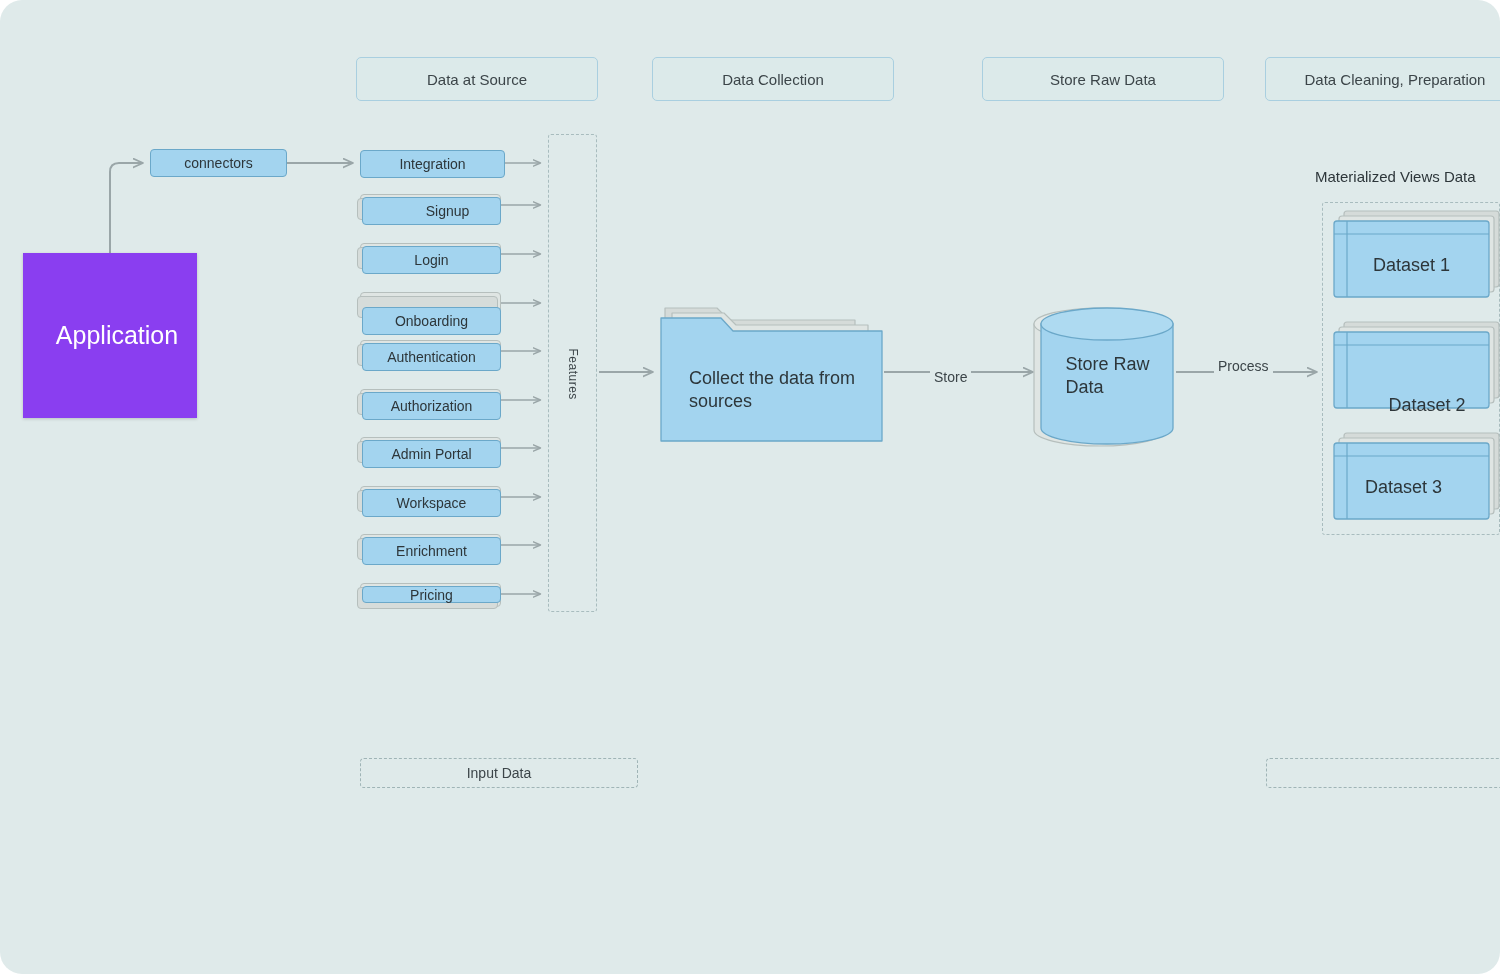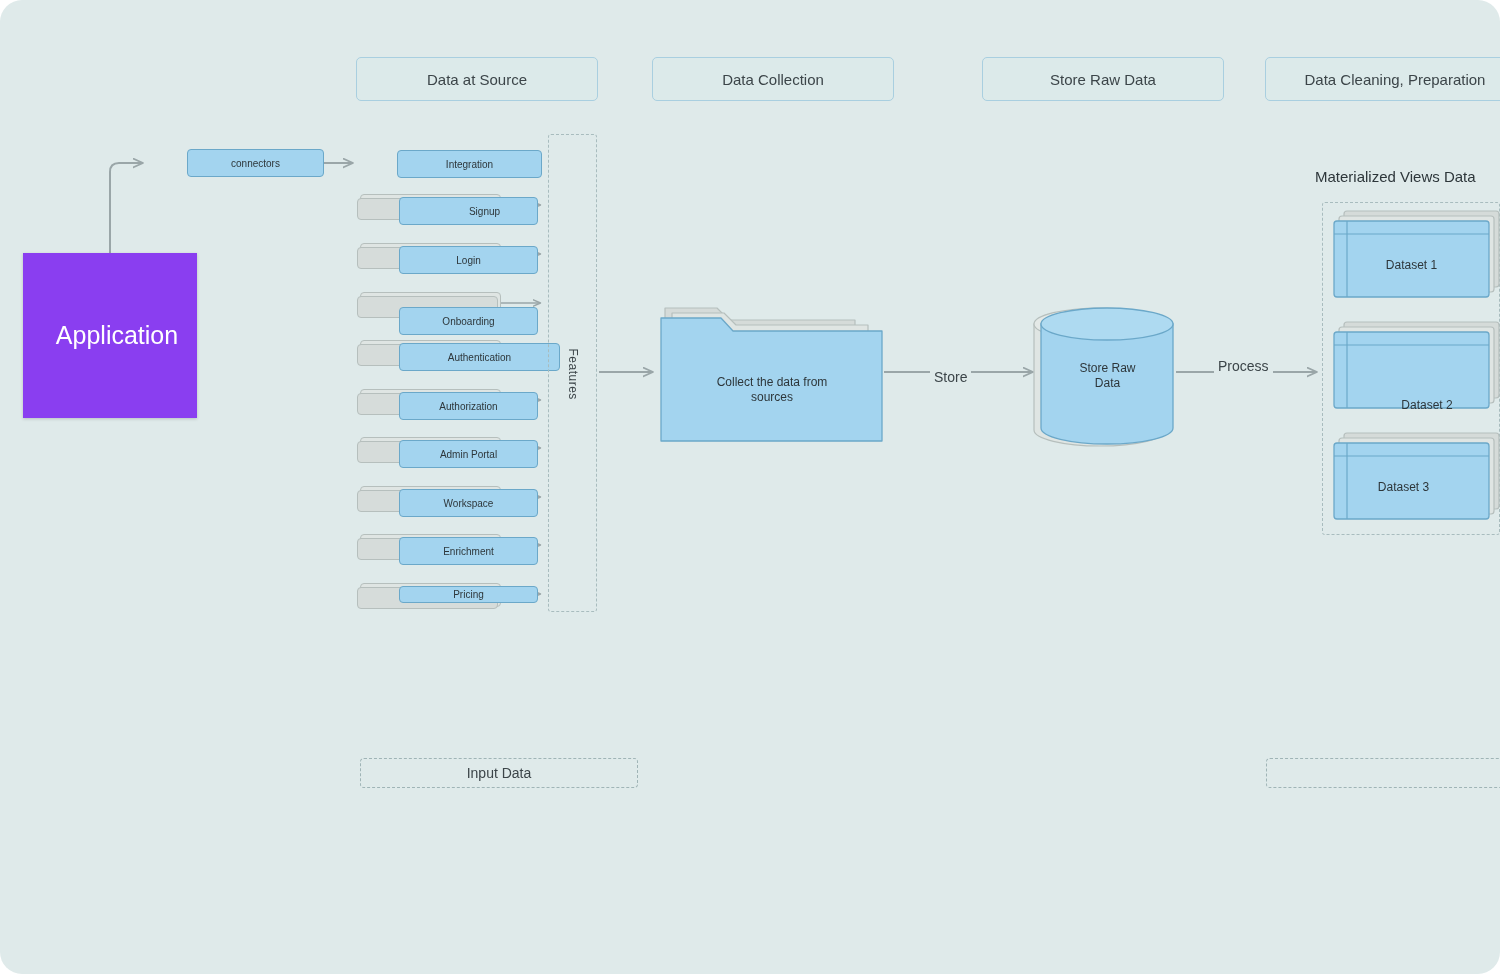--- a/index.html
+++ b/index.html
@@ -76,26 +76,25 @@
   }
 
   
   .blue-node {
     position: absolute;
     box-sizing: border-box;
     background: #a3d4ef;
     border: 1px solid #6ba8c9;
     border-radius: 4px;
     color: #2d363a;
-    font-size: 10px;
-    display: flex;
-    align-items: center;
-    justify-content: center;
-    white-space: nowrap;
-    margin-left: 37px;
+    font-size: 14px;
+    display: flex;
+    align-items: center;
+    justify-content: center;
+    white-space: nowrap;
   }
 
   
   .stack-back {
     position: absolute;
     box-sizing: border-box;
     background: #dfe5e3;
     border: 1px solid #b6bfbd;
     border-radius: 4px;
   }
@@ -118,22 +117,21 @@
     font-size: 14px;
     background: #dfeaea;
     padding: 0 4px;
     white-space: nowrap;
   }
 
   
   .node-text {
     position: absolute;
     color: #2d363a;
-    font-size: 12px;
-    text-align: center;
+    font-size: 18px;
     line-height: 1.28;
     white-space: pre-line;
     display: flex;
     align-items: center;
     justify-content: center;
     pointer-events: none;
     border-radius: 30px;
   }
 
   .plain-label {
@@ -203,21 +201,21 @@
   <div class="stack-back" style="left:360px;top:243px;width:141px;height:24px;"></div>
   <div class="stack-back b2" style="left:357px;top:247px;width:141px;height:22px;"></div>
   <div class="blue-node" style="left:362px;top:246px;width:139px;height:28px;">Login</div>
 
   <div class="stack-back" style="left:360px;top:292px;width:141px;height:24px;"></div>
   <div class="stack-back b2" style="left:357px;top:296px;width:141px;height:22px;"></div>
   <div class="blue-node" style="left:362px;top:307px;width:139px;height:28px;">Onboarding</div>
 
   <div class="stack-back" style="left:360px;top:340px;width:141px;height:24px;"></div>
   <div class="stack-back b2" style="left:357px;top:344px;width:141px;height:22px;"></div>
-  <div class="blue-node" style="left:362px;top:343px;width:161px;height:28px;">Authentication</div>
+  <div class="blue-node" style="left:362px;top:343px;width:139px;height:28px;">Authentication</div>
 
   <div class="stack-back" style="left:360px;top:389px;width:141px;height:24px;"></div>
   <div class="stack-back b2" style="left:357px;top:393px;width:141px;height:22px;"></div>
   <div class="blue-node" style="left:362px;top:392px;width:139px;height:28px;">Authorization</div>
 
   <div class="stack-back" style="left:360px;top:437px;width:141px;height:24px;"></div>
   <div class="stack-back b2" style="left:357px;top:441px;width:141px;height:22px;"></div>
   <div class="blue-node" style="left:362px;top:440px;width:139px;height:28px;">Admin Portal</div>
 
   <div class="stack-back" style="left:360px;top:486px;width:141px;height:24px;"></div>

